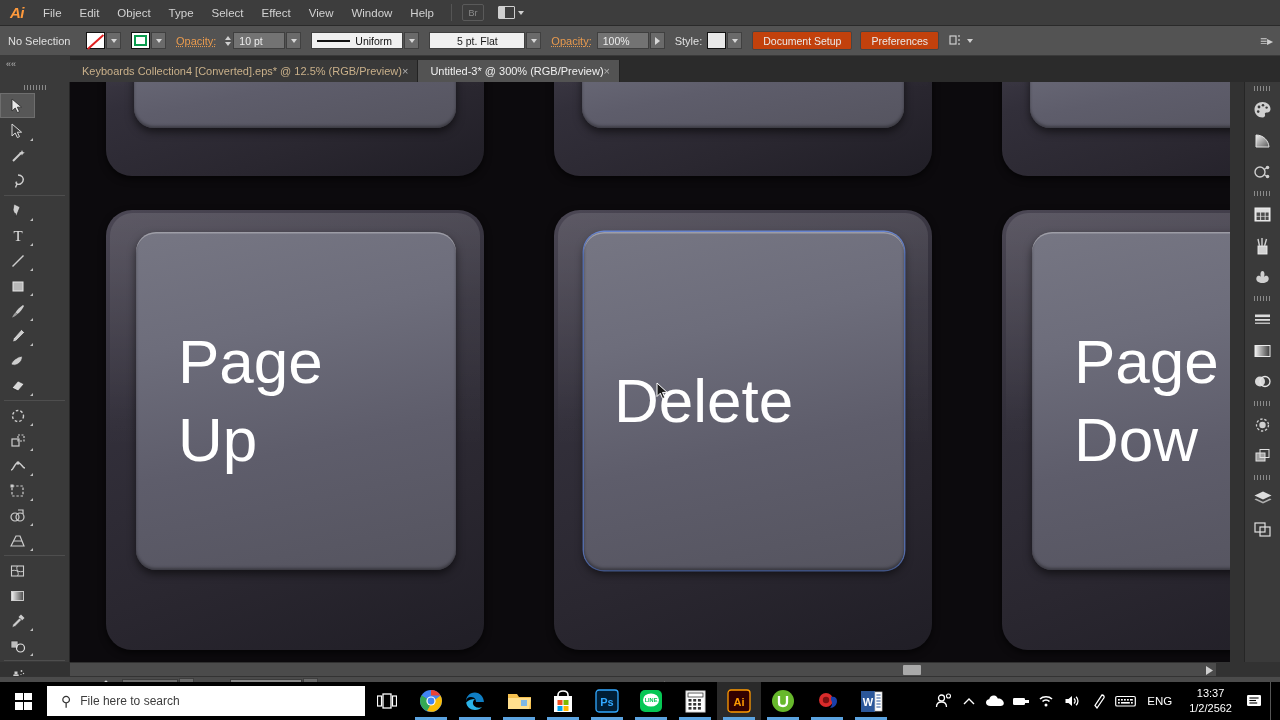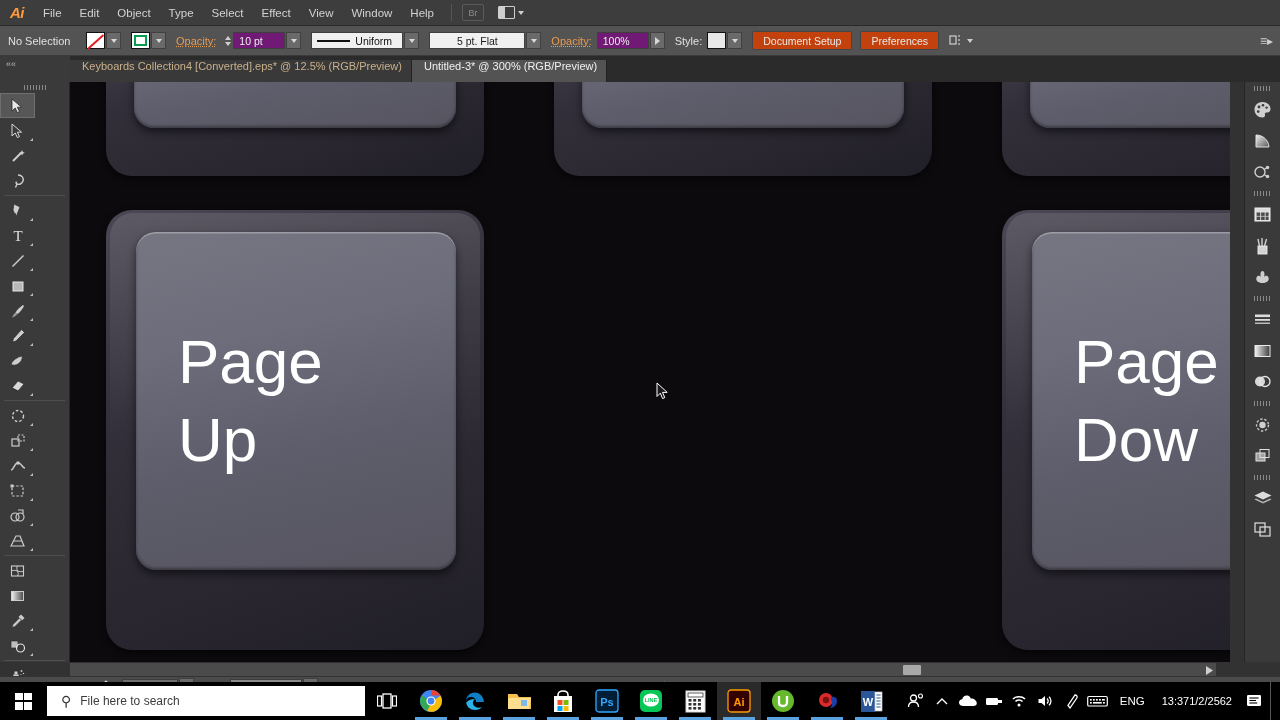--- a/index.html
+++ b/index.html
@@ -86,21 +86,21 @@
   }
   .mini-arrow {
     width: 15px; height: 17px; background: #6a6a6a; border: 1px solid #404040;
     display: flex; align-items: center; justify-content: center; margin-left: 1px;
   }
   .mini-arrow .tri {
     width: 0; height: 0; border-left: 3px solid transparent;
     border-right: 3px solid transparent; border-top: 4px solid #d8d8d8;
   }
   .field {
-    height: 17px; background: #701a75; border: 1px solid #3f3f3f;
+    height: 17px; background: #737373; border: 1px solid #3f3f3f;
     color: #ececec; font-size: 10.5px; display: flex; align-items: center;
     padding: 0 5px;
   }
   .field.white { background: #f0f0f0; color: #1a1a1a; }
   .spinner {
     width: 11px; height: 17px; display: flex; flex-direction: column;
     justify-content: center; align-items: center; gap: 2px;
   }
   .spinner .up {
     width: 0; height: 0; border-left: 3px solid transparent;
@@ -132,23 +132,23 @@
   .tabbar {
     position: absolute; left: 0; top: 56px; width: 1280px; height: 26px;
     background: #2b2b2b; display: flex; align-items: flex-end;
   }
   .dock-collapse {
     width: 70px; height: 26px; background: #3a3a3a;
     display: flex; align-items: flex-start; justify-content: flex-start;
     padding: 3px 0 0 6px; color: #b5b5b5; font-size: 9px;
   }
   .doc-tab {
-    height: 22px; display: flex; align-items: center; gap: 9px;
+    height: 22px; display: flex; align-items: center; 
     padding: 0 9px 0 12px; font-size: 11px; background: #393939;
-    color: #c9b08a; border-right: 1px solid #222; flex-direction: column;
+    color: #c9b08a; border-right: 1px solid #222;
   }
   .doc-tab.active { background: #535353; color: #f0f0f0; }
   .tab-x { font-size: 11px; color: #b0b0b0; }
   .tabbar-fill { flex: 1; height: 26px; background: #2b2b2b; }
 
   
   .toolbar {
     position: absolute; left: 0; top: 82px; width: 70px; height: 580px;
     background: #3a3a3a; border-right: 1px solid #262626;
   }
@@ -328,21 +328,21 @@
     padding-right: 4px; gap: 0px;
   }
   .tray-ico {
     width: 26px; height: 38px; display: flex; align-items: center;
     justify-content: center; color: #ffffff; font-size: 12px;
   }
   .tray-lang {
     padding: 0 9px; color: #fff; font-size: 11.5px;
   }
   .tray-clock {
-    display: flex; flex-direction: row; align-items: center;
+    display: flex; flex-direction: column; align-items: center;
     justify-content: center; color: #fff; font-size: 11px; line-height: 1.35;
     padding: 0 8px;
   }
   .tray-action {
     width: 30px; height: 38px; display: flex; align-items: center;
     justify-content: center; color: #fff;
   }
   .tray-showdesk { width: 6px; height: 38px; border-left: 1px solid #555; }
 </style>
 </head>
@@ -672,20 +672,25 @@
         <div class="keycap" style="left:28px; top:0; width:322px; height:138px;"></div>
       </div>
 
       <div class="key" style="left:36px; top:128px; width:378px; height:440px;">
         <div class="keycap" style="left:30px; top:22px; width:320px; height:338px;">
           <div class="label">Page</div>
           <div class="label l2">Up</div>
         </div>
       </div>
 
+      <div class="key" style="left:484px; top:128px; width:378px; height:440px;">
+        <div class="keycap selected center-lbl" style="left:30px; top:22px; width:320px; height:338px;">
+          <div class="label">Delete</div>
+        </div>
+      </div>
 
       <div class="key" style="left:932px; top:128px; width:378px; height:440px;">
         <div class="keycap" style="left:30px; top:22px; width:320px; height:338px;">
           <div class="label">Page</div>
           <div class="label l2">Dow</div>
         </div>
       </div>
     </div>
 
     <div class="cursor" style="left:586px; top:300px;">

